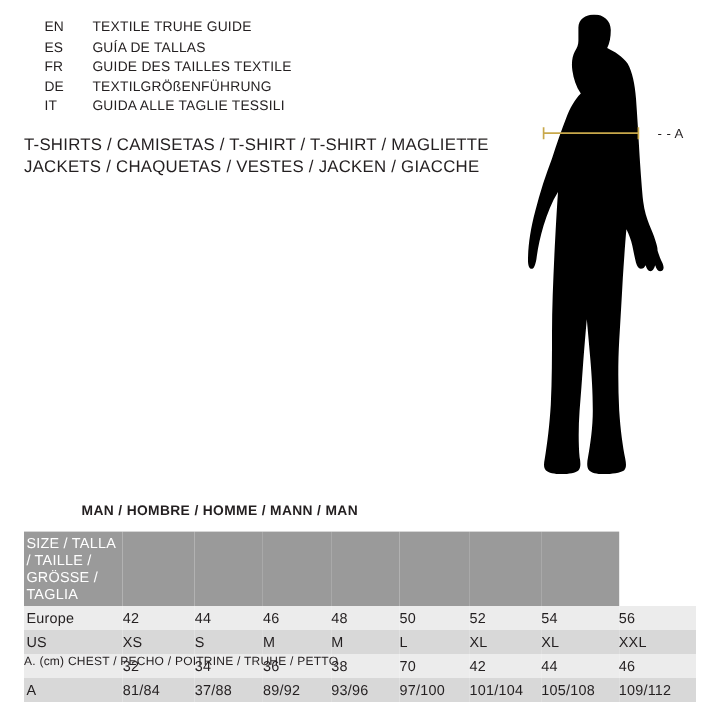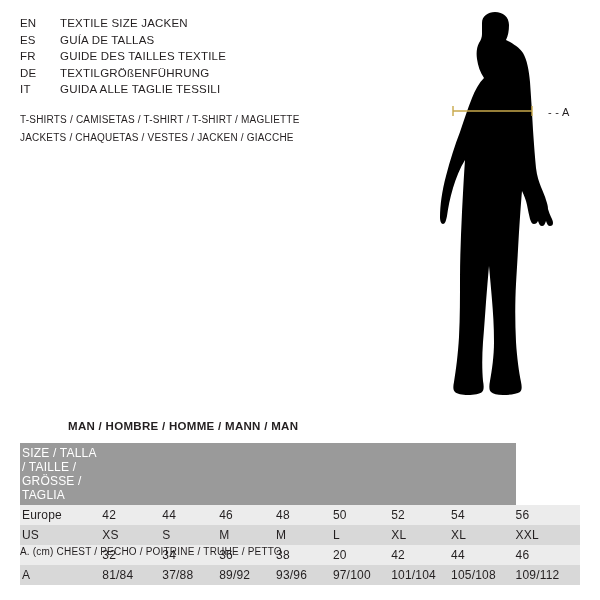--- a/index.html
+++ b/index.html
@@ -25,35 +25,36 @@
   .lang-block {
     position: absolute;
     left: 20px;
     top: 15px;
     font-size: 11.5px;
     line-height: 16.5px;
     letter-spacing: 0.2px;
   }
   .lang-row {
     display: flex;
+    margin-left: 17px;
   }
   .lang-code {
     width: 40px;
     flex: 0 0 40px;
   }
   .lang-text {
     white-space: nowrap;
   }
 
   
   .cat-block {
     position: absolute;
     left: 20px;
     top: 111px;
-    font-size: 10px;
+    font-size: 14px;
     line-height: 18px;
     letter-spacing: 0.2px;
   }
 
   
   .figure {
     position: absolute;
     left: 420px;
     top: 12px;
     width: 150px;
@@ -139,21 +140,21 @@
   }
 </style>
 </head>
 <body>
 
 <div class="page">
 
   <div class="lang-block">
     <div class="lang-row">
       <div class="lang-code">EN</div>
-      <div class="lang-text">TEXTILE SIZE JACKEN</div>
+      <div class="lang-text">TEXTILE TRUHE GUIDE</div>
     </div>
     <div class="lang-row">
       <div class="lang-code">ES</div>
       <div class="lang-text">GUÍA DE TALLAS</div>
     </div>
     <div class="lang-row">
       <div class="lang-code">FR</div>
       <div class="lang-text">GUIDE DES TAILLES TEXTILE</div>
     </div>
     <div class="lang-row">
@@ -279,21 +280,21 @@
         <td class="c6">XL</td>
         <td class="c7">XL</td>
         <td class="c7">XXL</td>
       </tr>
       <tr class="row-light2">
         <td class="c0"></td>
         <td class="c1">32</td>
         <td class="c2">34</td>
         <td class="c3">36</td>
         <td class="c4">38</td>
-        <td class="c5">20</td>
+        <td class="c5">70</td>
         <td class="c6">42</td>
         <td class="c7">44</td>
         <td class="c7">46</td>
       </tr>
       <tr class="row-mid2">
         <td class="c0">A</td>
         <td class="c1">81/84</td>
         <td class="c2">37/88</td>
         <td class="c3">89/92</td>
         <td class="c4">93/96</td>

